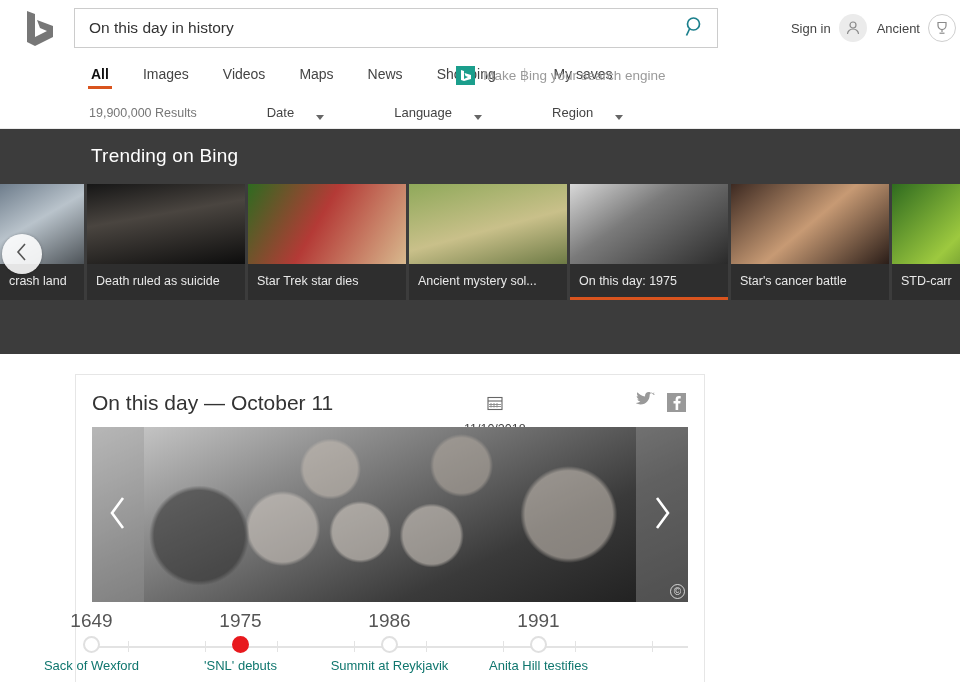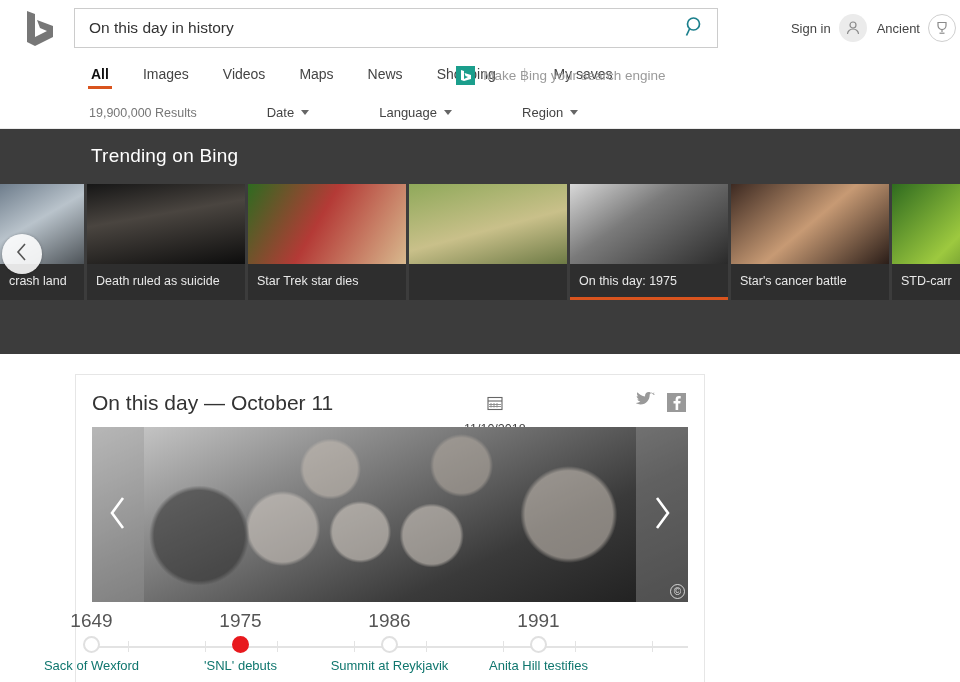--- a/index.html
+++ b/index.html
@@ -135,21 +135,21 @@
     position: absolute;
     left: 74px; top: 0;
     display: flex; align-items: center;
     height: 33px;
   }
   .results-count {
     font-size: 12.5px; color: #767676;
     padding: 0 15px;
   }
   .filter-item {
-    display: flex; align-items: center; gap: 7px;
+    display: flex; align-items: flex-end; gap: 22px;
     font-size: 13px; color: #444;
     padding: 0 15px;
     margin-left: 40px;
     cursor: pointer;
   }
   .caret {
     width: 0; height: 0;
     border-left: 4px solid transparent;
     border-right: 4px solid transparent;
     border-top: 5px solid #666;
@@ -471,20 +471,21 @@
     <div class="tcard">
       <div class="tcard-img img-death"></div>
       <div class="tcard-cap">Death ruled as suicide</div>
     </div>
     <div class="tcard">
       <div class="tcard-img img-startrek"></div>
       <div class="tcard-cap">Star Trek star dies</div>
     </div>
     <div class="tcard">
       <div class="tcard-img img-ancient"></div>
+      <div class="tcard-cap">Ancient mystery sol...</div>
     </div>
     <div class="tcard selected">
       <div class="tcard-img img-snl"></div>
       <div class="tcard-cap">On this day: 1975</div>
     </div>
     <div class="tcard">
       <div class="tcard-img img-star"></div>
       <div class="tcard-cap">Star's cancer battle</div>
     </div>
     <div class="tcard">

